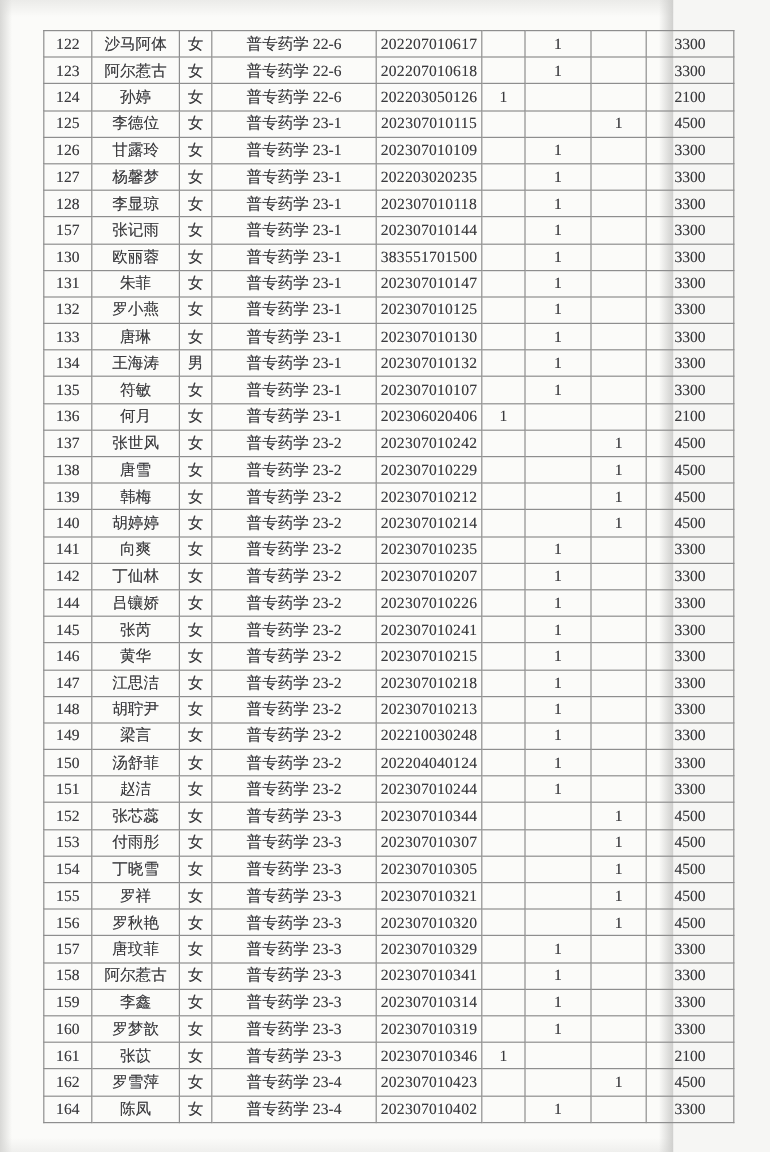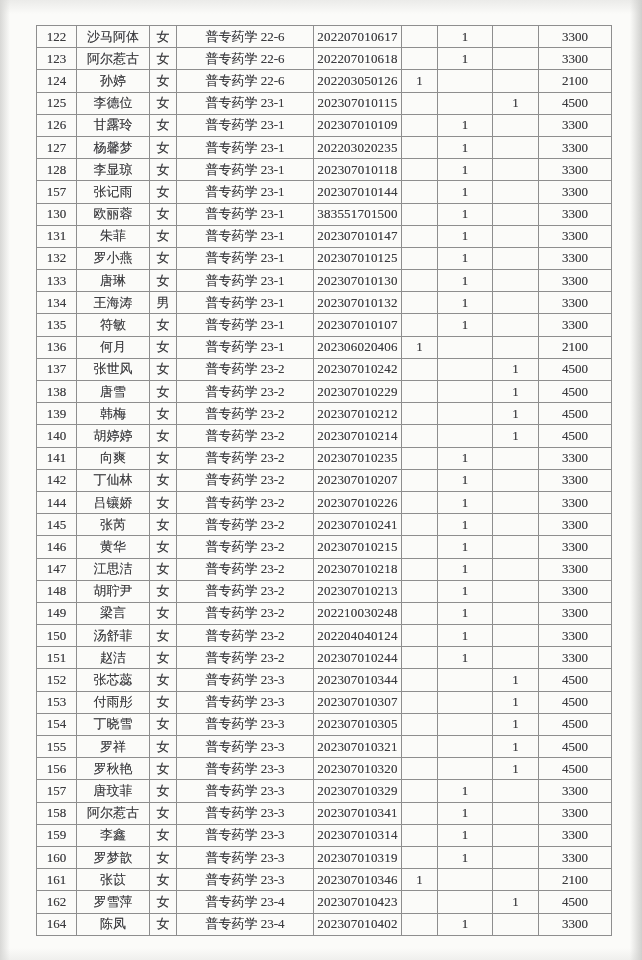--- a/index.html
+++ b/index.html
@@ -4,21 +4,21 @@
 <style>
   html,body{margin:0;padding:0;}
   body{
     width:642px;height:960px;
     font-family:"Liberation Serif","DejaVu Serif",serif;
     background:#f6f6f4;
     position:relative;
     overflow:hidden;
   }
   .page{
-    position:absolute;left:0;top:0;width:642px;height:960px;
+    position:absolute;left:0;top:0;width:561px;height:960px;
     background:
       linear-gradient(90deg,#d8d8d6 0px,rgba(216,216,214,0) 10px),
       linear-gradient(270deg,#cfcfcd 0px,rgba(207,207,205,0) 12px),
       linear-gradient(180deg,#ebebe9 0px,rgba(235,235,233,0) 14px),
       linear-gradient(0deg,#efefed 0px,rgba(239,239,237,0) 12px),
       #fbfbf9;
   }
   table.doc{
     position:absolute;left:36px;top:25px;
     width:575px;height:911px;

